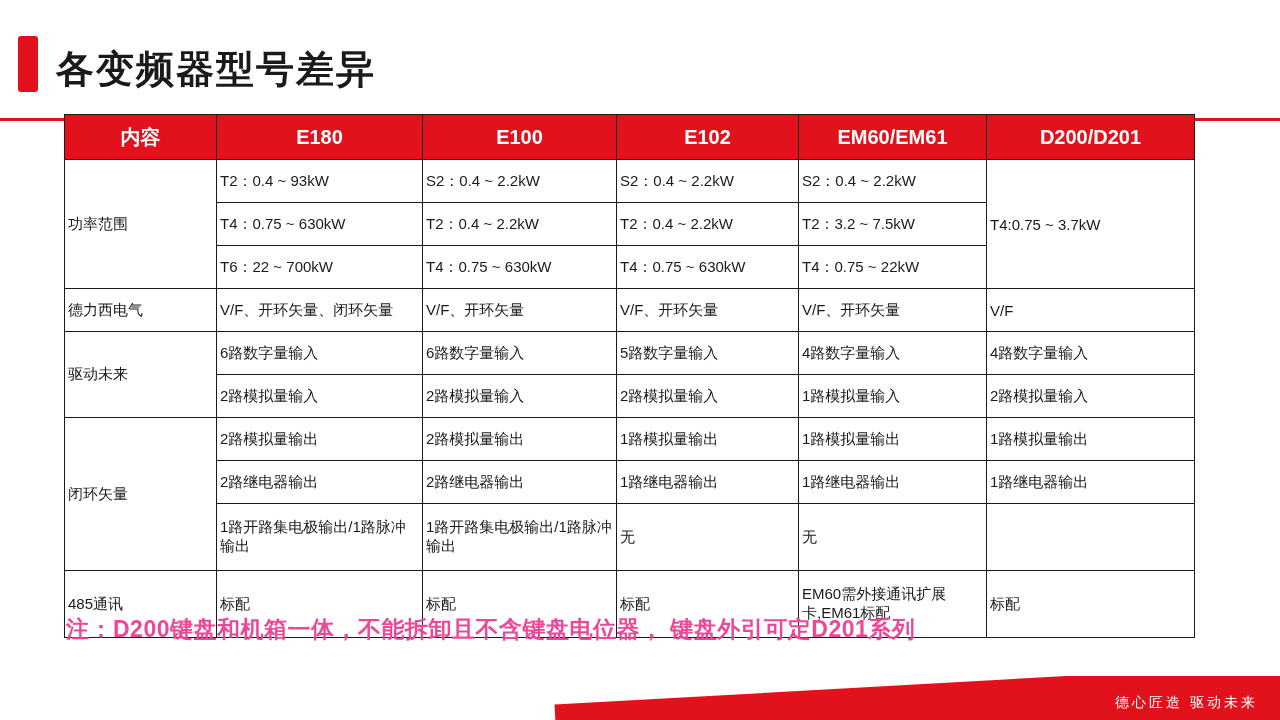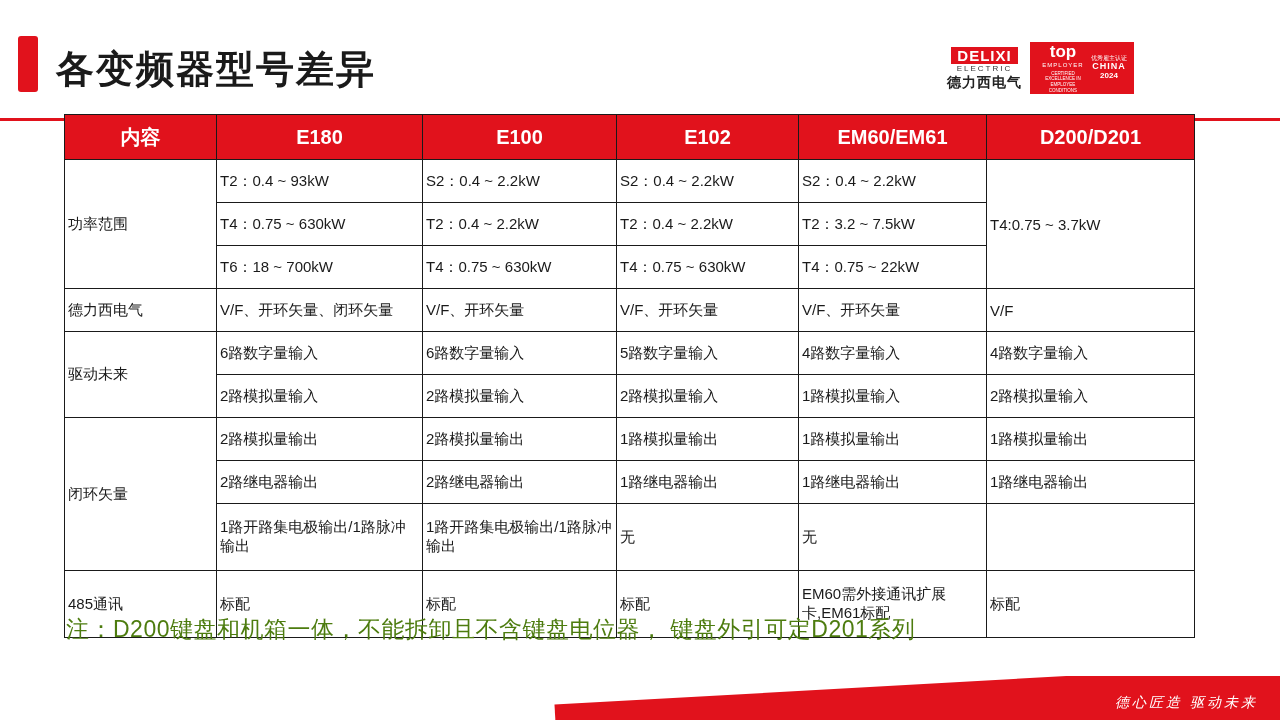--- a/index.html
+++ b/index.html
@@ -187,35 +187,34 @@
     line-height: 1.25;
     padding: 4px 4px;
   }
 
   
   .note {
     position: absolute;
     left: 66px;
     top: 614px;
     font-size: 23px;
-    font-weight: normal;
-    color: #4d7c0f;
+    font-weight: bold;
+    color: #ec4899;
     letter-spacing: 0.5px;
     white-space: nowrap;
   }
 
   
   .footer-band {
     position: absolute;
     left: 0;
     bottom: 0;
     width: 1280px;
     height: 44px;
     overflow: hidden;
-    font-style: italic;
   }
   .footer-swoosh {
     position: absolute;
     right: -40px;
     bottom: -62px;
     width: 760px;
     height: 120px;
     background: #e1121c;
     transform: rotate(-3.2deg);
     transform-origin: right bottom;
@@ -231,39 +230,20 @@
   }
 </style>
 </head>
 <body>
 
 <div class="slide-header">
   <div class="title-marker"></div>
   <div class="slide-title">各变频器型号差异</div>
   <div class="header-rule"></div>
 
-  <div class="logo-zone">
-    <div class="delixi-logo">
-      <div class="delixi-en">DELIXI</div>
-      <div class="delixi-sub">ELECTRIC</div>
-      <div class="delixi-cn">德力西电气</div>
-    </div>
-    <div class="top-employer">
-      <div class="te-left">
-        <div class="te-top">top</div>
-        <div class="te-emp">EMPLOYER</div>
-        <div class="te-note">CERTIFIED EXCELLENCE IN EMPLOYEE CONDITIONS</div>
-      </div>
-      <div class="te-right">
-        <div class="te-cn">优秀雇主认证</div>
-        <div class="te-china">CHINA</div>
-        <div class="te-year">2024</div>
-      </div>
-    </div>
-  </div>
 </div>
 
 <div class="table-wrap">
   <table class="spec">
     <colgroup>
       <col class="c0">
         <col class="c1">
         <col class="c2">
         <col class="c3">
         <col class="c4">
@@ -289,21 +269,21 @@
         <td class="cell">S2：0.4 ~ 2.2kW</td>
         <td class="cell" rowspan="3">T4:0.75 ~ 3.7kW</td>
       </tr>
       <tr>
         <td class="cell">T4：0.75 ~ 630kW</td>
         <td class="cell">T2：0.4 ~ 2.2kW</td>
         <td class="cell">T2：0.4 ~ 2.2kW</td>
         <td class="cell">T2：3.2 ~ 7.5kW</td>
       </tr>
       <tr>
-        <td class="cell">T6：18 ~ 700kW</td>
+        <td class="cell">T6：22 ~ 700kW</td>
         <td class="cell">T4：0.75 ~ 630kW</td>
         <td class="cell">T4：0.75 ~ 630kW</td>
         <td class="cell">T4：0.75 ~ 22kW</td>
       </tr>
 
       <tr>
         <td class="rowhead">德力西电气</td>
         <td class="cell">V/F、开环矢量、闭环矢量</td>
         <td class="cell">V/F、开环矢量</td>
         <td class="cell">V/F、开环矢量</td>

